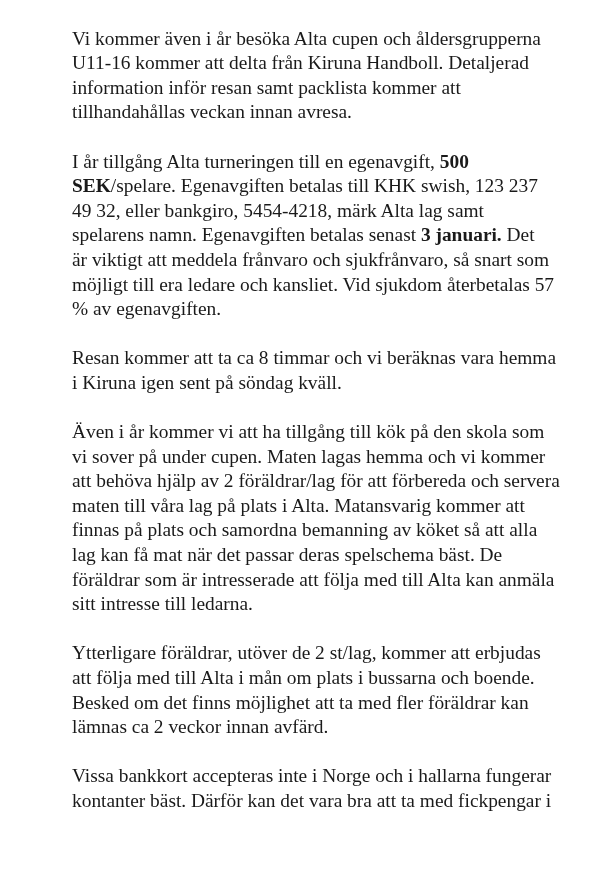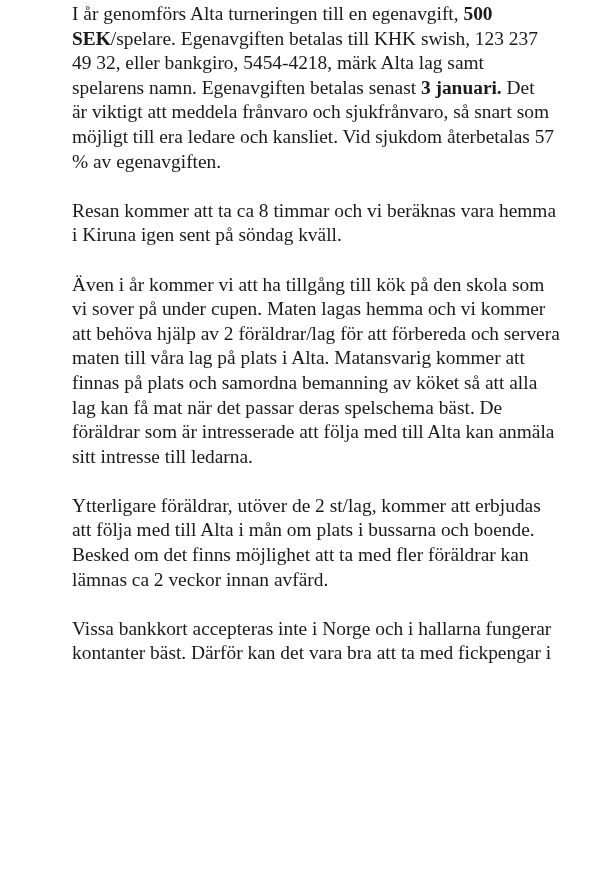--- a/index.html
+++ b/index.html
@@ -9,21 +9,27 @@
     font-family: "Liberation Serif", serif;
     font-size: 19.4px; line-height: 24.6px; color: #1a1a1a;
   }
   .para { margin: 0 0 24.6px 0; white-space: pre-line; }
   .para b { font-weight: bold; }
 </style>
 </head>
 <body>
 
 <div class="doc">
-  <p class="para"><span>I år genomförs Alta turneringen till en egenavgift, </span><b>500
+  <p class="para">
+    <span>Vi kommer även i år besöka Alta cupen och åldersgrupperna
+U11-16 kommer att delta från Kiruna Handboll. Detaljerad
+information inför resan samt packlista kommer att
+tillhandahållas veckan innan avresa.</span>
+  </p>
+  <p class="para"><span>I år tillgång Alta turneringen till en egenavgift, </span><b>500
 SEK</b><span>/spelare. Egenavgiften betalas till KHK swish, 123 237
 49 32, eller bankgiro, 5454-4218, märk Alta lag samt
 spelarens namn. Egenavgiften betalas senast </span><b>3 januari.</b><span> Det
 är viktigt att meddela frånvaro och sjukfrånvaro, så snart som
 möjligt till era ledare och kansliet. Vid sjukdom återbetalas 57
 % av egenavgiften.</span></p>
   <p class="para"><span>Resan kommer att ta ca 8 timmar och vi beräknas vara hemma
 i Kiruna igen sent på söndag kväll.</span></p>
   <p class="para"><span>Även i år kommer vi att ha tillgång till kök på den skola som
 vi sover på under cupen. Maten lagas hemma och vi kommer

